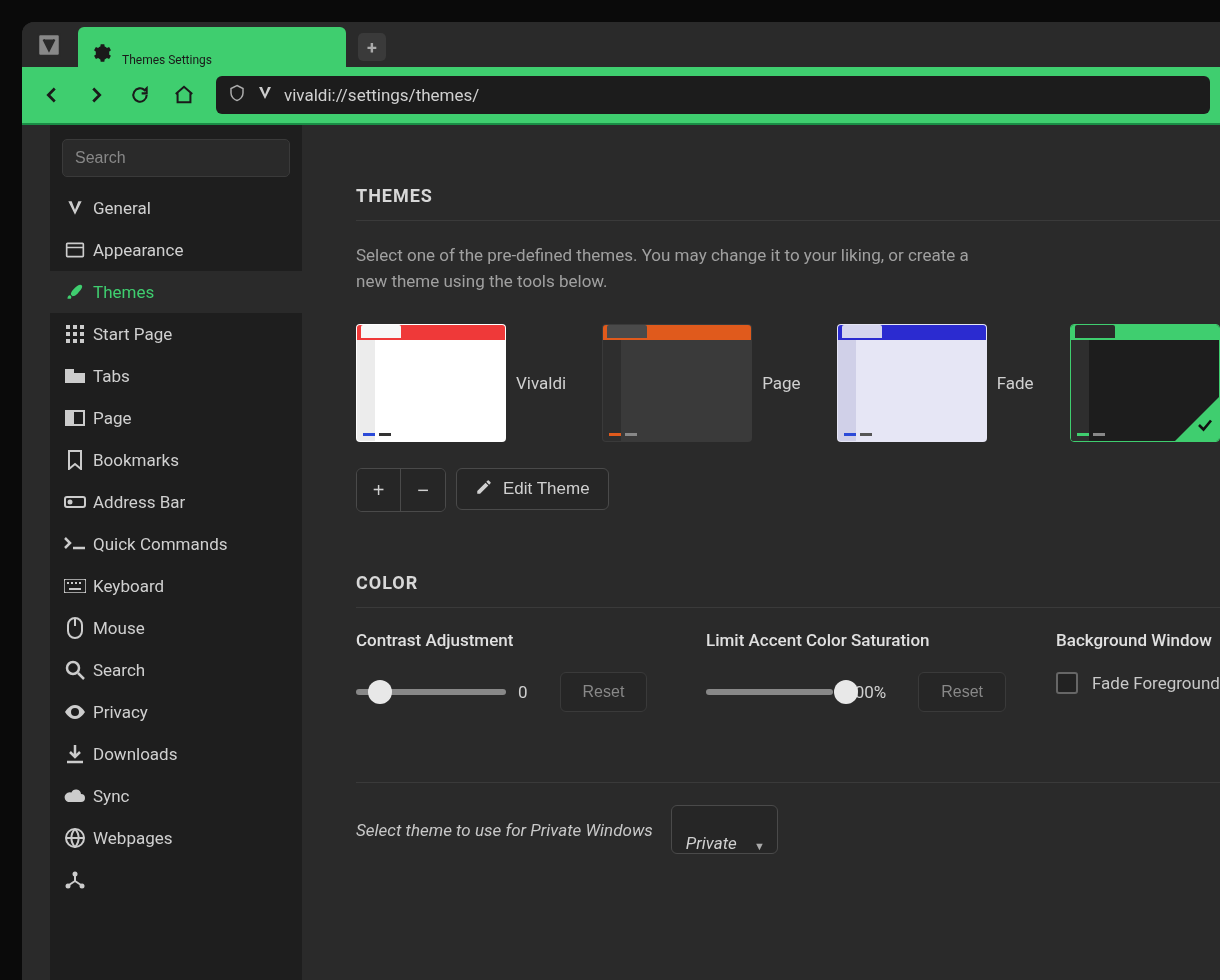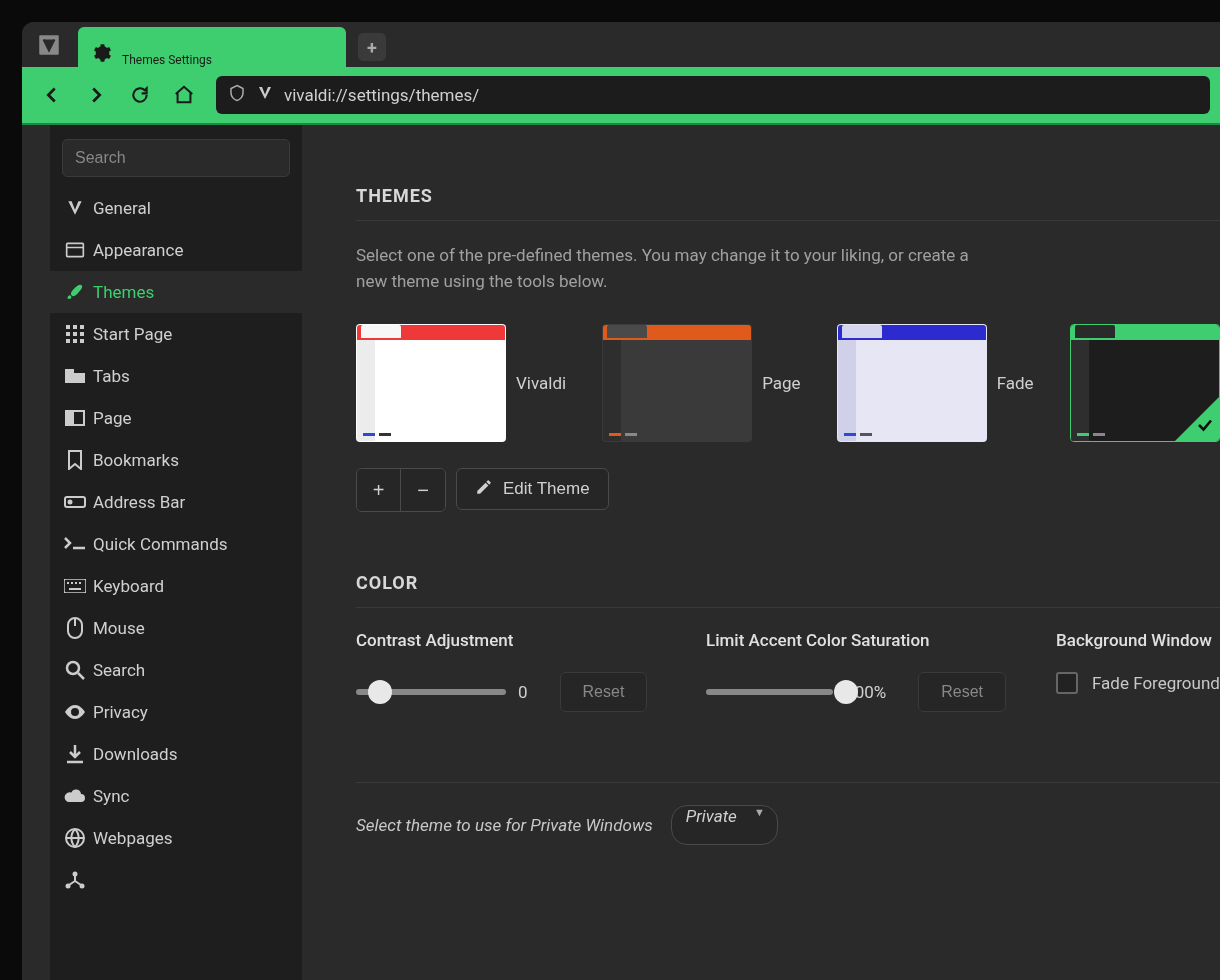--- a/index.html
+++ b/index.html
@@ -311,30 +311,30 @@
     background: #222;
   }
   .private-row {
     display: flex;
     align-items: center;
     gap: 18px;
     font-size: 17px;
     font-style: italic;
   }
   .select {
-    height: 40px;
+    height: 49px;
     background: #262626;
     border: 1px solid #4a4a4a;
-    border-radius: 16px;
+    border-radius: 6px;
     padding: 0 40px 0 14px;
     color: #d0d0d0;
     font-size: 17px;
     position: relative;
     display: flex;
-    align-items: flex-start;
+    align-items: flex-end;
     cursor: pointer;
   }
   .select::after {
     content: '▼';
     position: absolute;
     right: 12px;
     font-size: 11px;
     color: #aaa;
   }
   

